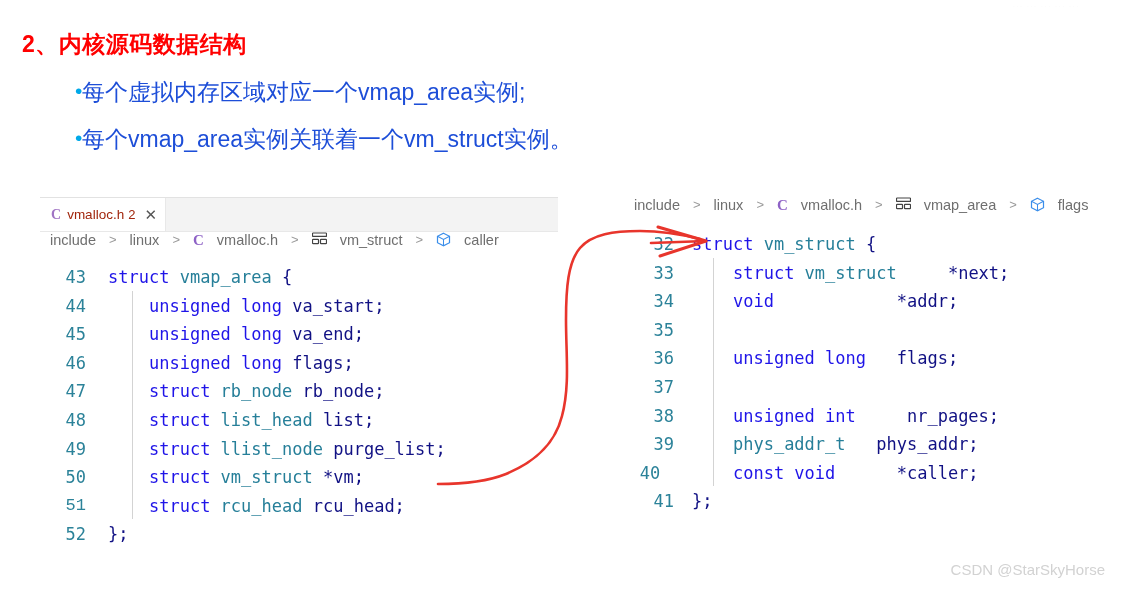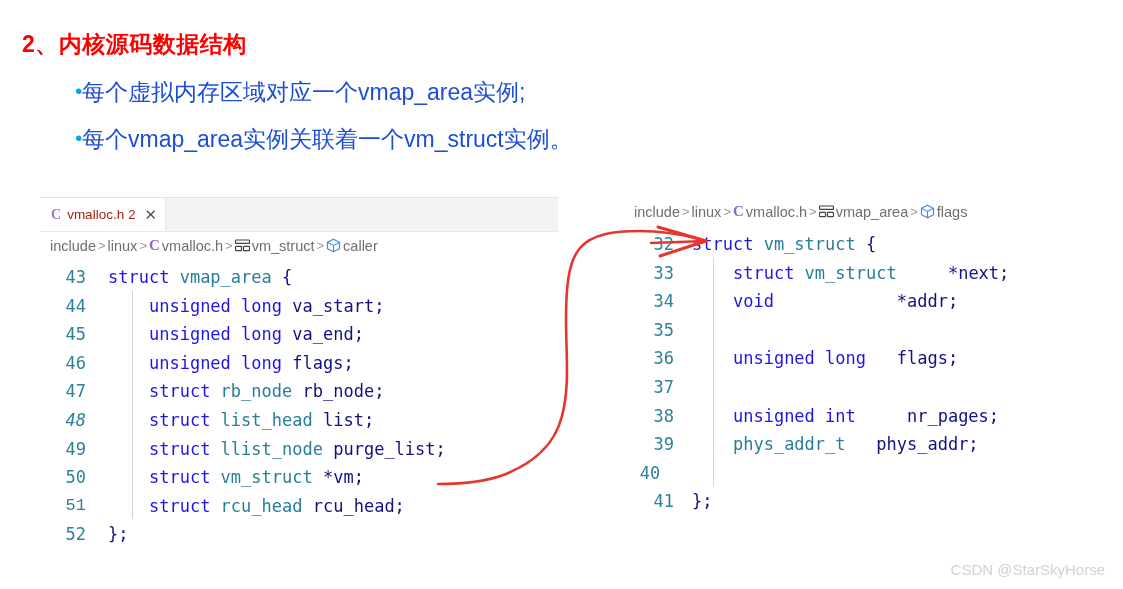--- a/index.html
+++ b/index.html
@@ -97,22 +97,22 @@
   }
   .tab-close {
     color: #555555;
     font-size: 15px;
     margin-left: 3px;
     line-height: 1;
   }
 
   .breadcrumb {
     display: flex;
-    align-items: center;
-    gap: 2px;
+    align-items: flex-start;
+    gap: 13px;
     height: 27px;
     padding-left: 10px;
     font-size: 14.5px;
     color: #6f6f6f;
     white-space: nowrap;
     background: #ffffff;
   }
   .crumb-sep { color: #9a9a9a; font-size: 13px; }
   .crumb-file-icon {
     color: #8e62c6;
@@ -243,21 +243,21 @@
     <span>caller</span>
   </div>
 
   <div class="code-area" id="left-code">
     <div class="indent-guide" style="left:92px; top:32px; height:228px;"></div>
   <div class="code-line"><span class="gutter" style="width: 46px;">43</span><span class="code-text" style="padding-left: 22px;"><span class="kw">struct </span><span class="typ">vmap_area</span><span class="id"> {</span></span></div>
       <div class="code-line"><span class="gutter" style="width: 46px;">44</span><span class="code-text" style="padding-left: 22px;"><span class="id">    </span><span class="kw">unsigned long</span><span class="id"> va_start;</span></span></div>
       <div class="code-line"><span class="gutter" style="width: 46px;">45</span><span class="code-text" style="padding-left: 22px;"><span class="id">    </span><span class="kw">unsigned long</span><span class="id"> va_end;</span></span></div>
       <div class="code-line"><span class="gutter" style="width: 46px;">46</span><span class="code-text" style="padding-left: 22px;"><span class="id">    </span><span class="kw">unsigned long</span><span class="id"> flags;</span></span></div>
       <div class="code-line"><span class="gutter" style="width: 46px;">47</span><span class="code-text" style="padding-left: 22px;"><span class="id">    </span><span class="kw">struct </span><span class="typ">rb_node</span><span class="id"> rb_node;</span></span></div>
-      <div class="code-line"><span class="gutter" style="width: 46px; font-style: italic;">48</span><span class="code-text" style="padding-left: 22px;"><span class="id">    </span><span class="kw">struct </span><span class="typ">list_head</span><span class="id"> list;</span></span></div>
+      <div class="code-line"><span class="gutter" style="width: 46px;">48</span><span class="code-text" style="padding-left: 22px;"><span class="id">    </span><span class="kw">struct </span><span class="typ">list_head</span><span class="id"> list;</span></span></div>
       <div class="code-line"><span class="gutter" style="width: 46px;">49</span><span class="code-text" style="padding-left: 22px;"><span class="id">    </span><span class="kw">struct </span><span class="typ">llist_node</span><span class="id"> purge_list;</span></span></div>
       <div class="code-line"><span class="gutter" style="width: 46px;">50</span><span class="code-text" style="padding-left: 22px;"><span class="id">    </span><span class="kw">struct </span><span class="typ">vm_struct</span><span class="id"> *vm;</span></span></div>
       <div class="code-line"><span class="gutter" style="width: 46px; font-family: Liberation Mono, monospace;">51</span><span class="code-text" style="padding-left: 22px;"><span class="id">    </span><span class="kw">struct </span><span class="typ">rcu_head</span><span class="id"> rcu_head;</span></span></div>
       <div class="code-line"><span class="gutter" style="width: 46px;">52</span><span class="code-text" style="padding-left: 22px;"><span class="id">};</span></span></div>
     </div>
 </div>
 
 <div class="editor-panel" id="right-editor" style="left:626px; top:197px; width:497px;">
 
   <div class="breadcrumb" style="height:29px;padding-left:8px;">
@@ -289,21 +289,21 @@
   <div class="code-area" id="right-code">
     <div class="indent-guide" style="left:87px; top:32px; height:228px;"></div>
   <div class="code-line"><span class="gutter" style="width: 48px;">32</span><span class="code-text" style="padding-left: 18px;"><span class="kw">struct </span><span class="typ">vm_struct</span><span class="id"> {</span></span></div>
       <div class="code-line"><span class="gutter" style="width: 48px;">33</span><span class="code-text" style="padding-left: 18px;"><span class="id">    </span><span class="kw">struct </span><span class="typ">vm_struct</span><span class="id">     *next;</span></span></div>
       <div class="code-line"><span class="gutter" style="width: 48px;">34</span><span class="code-text" style="padding-left: 18px;"><span class="id">    </span><span class="kw">void</span><span class="id">            *addr;</span></span></div>
       <div class="code-line"><span class="gutter" style="width: 48px;">35</span></div>
       <div class="code-line"><span class="gutter" style="width: 48px;">36</span><span class="code-text" style="padding-left: 18px;"><span class="id">    </span><span class="kw">unsigned long</span><span class="id">   flags;</span></span></div>
       <div class="code-line"><span class="gutter" style="width: 48px;">37</span></div>
       <div class="code-line"><span class="gutter" style="width: 48px;">38</span><span class="code-text" style="padding-left: 18px;"><span class="id">    </span><span class="kw">unsigned int</span><span class="id">     nr_pages;</span></span></div>
       <div class="code-line"><span class="gutter" style="width: 48px;">39</span><span class="code-text" style="padding-left: 18px;"><span class="id">    </span><span class="typ">phys_addr_t</span><span class="id">   phys_addr;</span></span></div>
-      <div class="code-line"><span class="gutter" style="width: 48px; text-align: center;">40</span></div>
+      <div class="code-line"><span class="gutter" style="width: 48px; text-align: center;">40</span><span class="code-text" style="padding-left: 18px;"><span class="id">    </span><span class="kw">const void</span><span class="id">      *caller;</span></span></div>
       <div class="code-line"><span class="gutter" style="width: 48px;">41</span><span class="code-text" style="padding-left: 18px;"><span class="id">};</span></span></div>
     </div>
 </div>
 
 <svg id="arrow-overlay" viewBox="0 0 1123 589">
   <path d="M438,484 C462,484 486,482 506,474
            C530,464 554,448 562,416
            C570,386 566,354 566,320
            C566,288 568,262 580,248
            C592,234 614,231 640,231

